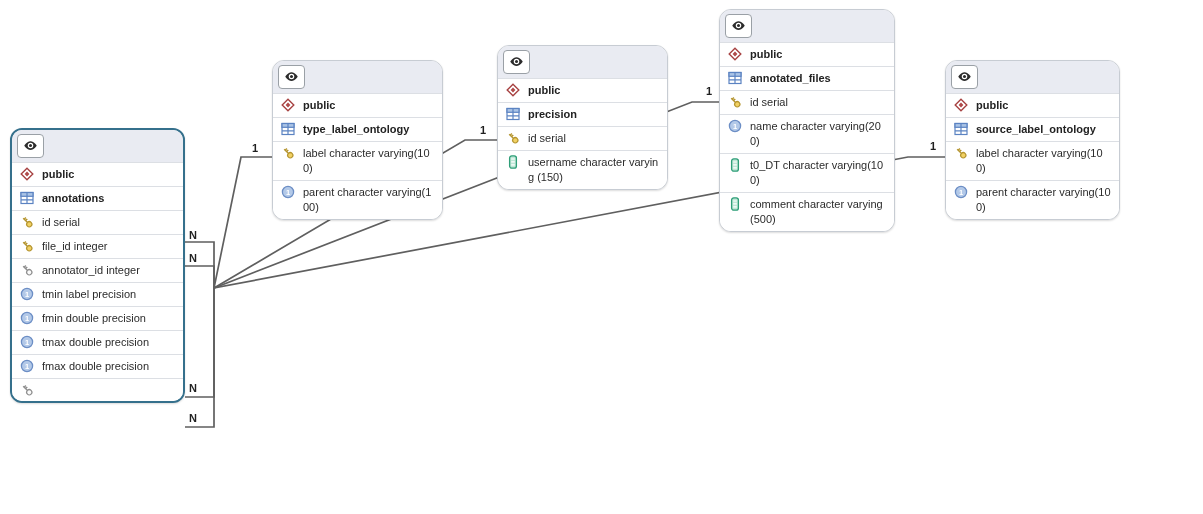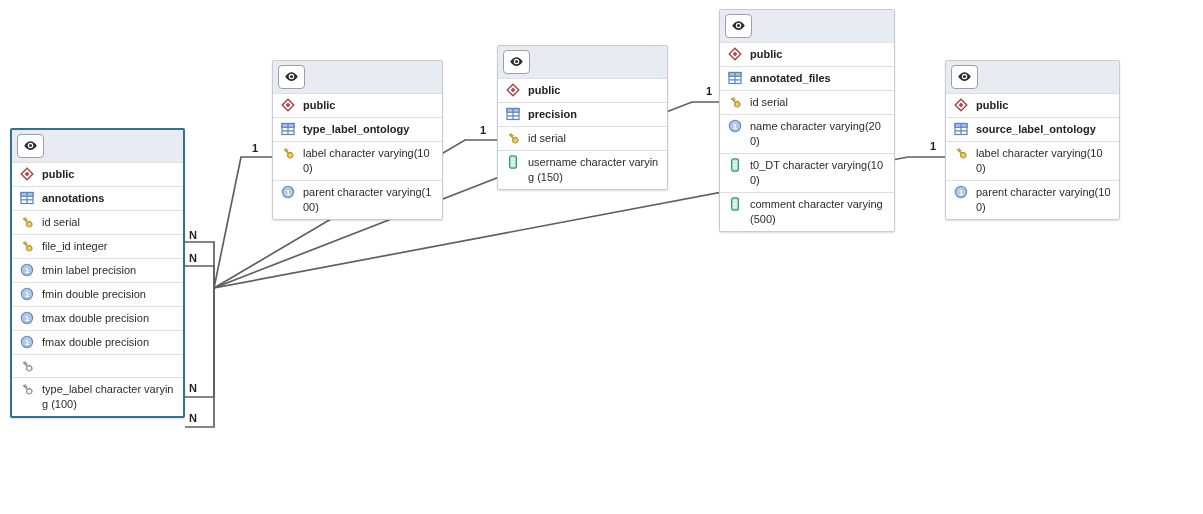--- a/index.html
+++ b/index.html
@@ -26,21 +26,21 @@
     font-weight:bold;
     color:#1f1f1f;
     transform:translate(-50%,-50%);
     line-height:11px;
   }
   .table-node{
     position:absolute;
     z-index:2;
     background:#ffffff;
     border:1px solid #c7ccd3;
-    border-radius:2px;
+    border-radius:12px;
     box-shadow:0 1px 2px rgba(0,0,0,.14);
     box-sizing:border-box;
     overflow:hidden;
   }
   .table-node.selected{
     border:2px solid #35708c;
   }
   .table-header{
     background:#e9ebf2;
     padding:4px 5px;
@@ -130,62 +130,62 @@
           <span class="icon"><svg width="14" height="14" viewBox="0 0 14 14">
               <g transform="rotate(-45 7 7)">
                 <circle cx="7" cy="10.2" r="2.6" fill="#f2d163" stroke="#b5952f" stroke-width="1.2"></circle>
                 <path d="M7 7.8V1.6M7 3h2.4M7 5h2.4" fill="none" stroke="#b5952f" stroke-width="1.4"></path>
               </g>
             </svg></span>
           <span class="txt">file_id integer</span>
         </div>
         <div class="trow">
           <span class="icon"><svg width="14" height="14" viewBox="0 0 14 14">
-              <circle cx="7" cy="7" r="5.6" fill="#b3c9e8" stroke="#6c8ec5" stroke-width="1.3"></circle>
-              <text x="7" y="9.7" text-anchor="middle" font-size="7.5" font-weight="bold" fill="#ffffff" font-family="Liberation Sans, sans-serif">1</text>
-            </svg></span>
-          <span class="txt">tmin label precision</span>
-        </div>
-        <div class="trow">
-          <span class="icon"><svg width="14" height="14" viewBox="0 0 14 14">
-              <circle cx="7" cy="7" r="5.6" fill="#b3c9e8" stroke="#6c8ec5" stroke-width="1.3"></circle>
-              <text x="7" y="9.7" text-anchor="middle" font-size="7.5" font-weight="bold" fill="#ffffff" font-family="Liberation Sans, sans-serif">1</text>
-            </svg></span>
-          <span class="txt">fmin double precision</span>
-        </div>
-        <div class="trow">
-          <span class="icon"><svg width="14" height="14" viewBox="0 0 14 14">
-              <circle cx="7" cy="7" r="5.6" fill="#b3c9e8" stroke="#6c8ec5" stroke-width="1.3"></circle>
-              <text x="7" y="9.7" text-anchor="middle" font-size="7.5" font-weight="bold" fill="#ffffff" font-family="Liberation Sans, sans-serif">1</text>
-            </svg></span>
-          <span class="txt">tmax double precision</span>
-        </div>
-        <div class="trow">
-          <span class="icon"><svg width="14" height="14" viewBox="0 0 14 14">
-              <circle cx="7" cy="7" r="5.6" fill="#b3c9e8" stroke="#6c8ec5" stroke-width="1.3"></circle>
-              <text x="7" y="9.7" text-anchor="middle" font-size="7.5" font-weight="bold" fill="#ffffff" font-family="Liberation Sans, sans-serif">1</text>
-            </svg></span>
-          <span class="txt">fmax double precision</span>
-        </div>
-        <div class="trow">
-          <span class="icon"><svg width="14" height="14" viewBox="0 0 14 14">
               <g transform="rotate(-45 7 7)">
                 <circle cx="7" cy="10.2" r="2.6" fill="#fbfbfb" stroke="#8f8f8f" stroke-width="1.2"></circle>
                 <path d="M7 7.8V1.6M7 3h2.4M7 5h2.4" fill="none" stroke="#8f8f8f" stroke-width="1.4"></path>
               </g>
             </svg></span>
+          <span class="txt">annotator_id integer</span>
+        </div>
+        <div class="trow">
+          <span class="icon"><svg width="14" height="14" viewBox="0 0 14 14">
+              <circle cx="7" cy="7" r="5.6" fill="#b3c9e8" stroke="#6c8ec5" stroke-width="1.3"></circle>
+              <text x="7" y="9.7" text-anchor="middle" font-size="7.5" font-weight="bold" fill="#ffffff" font-family="Liberation Sans, sans-serif">1</text>
+            </svg></span>
+          <span class="txt">tmin label precision</span>
+        </div>
+        <div class="trow">
+          <span class="icon"><svg width="14" height="14" viewBox="0 0 14 14">
+              <circle cx="7" cy="7" r="5.6" fill="#b3c9e8" stroke="#6c8ec5" stroke-width="1.3"></circle>
+              <text x="7" y="9.7" text-anchor="middle" font-size="7.5" font-weight="bold" fill="#ffffff" font-family="Liberation Sans, sans-serif">1</text>
+            </svg></span>
+          <span class="txt">fmin double precision</span>
+        </div>
+        <div class="trow">
+          <span class="icon"><svg width="14" height="14" viewBox="0 0 14 14">
+              <circle cx="7" cy="7" r="5.6" fill="#b3c9e8" stroke="#6c8ec5" stroke-width="1.3"></circle>
+              <text x="7" y="9.7" text-anchor="middle" font-size="7.5" font-weight="bold" fill="#ffffff" font-family="Liberation Sans, sans-serif">1</text>
+            </svg></span>
+          <span class="txt">tmax double precision</span>
+        </div>
+        <div class="trow">
+          <span class="icon"><svg width="14" height="14" viewBox="0 0 14 14">
+              <circle cx="7" cy="7" r="5.6" fill="#b3c9e8" stroke="#6c8ec5" stroke-width="1.3"></circle>
+              <text x="7" y="9.7" text-anchor="middle" font-size="7.5" font-weight="bold" fill="#ffffff" font-family="Liberation Sans, sans-serif">1</text>
+            </svg></span>
+          <span class="txt">fmax double precision</span>
         </div>
         <div class="trow">
           <span class="icon"><svg width="14" height="14" viewBox="0 0 14 14">
               <g transform="rotate(-45 7 7)">
                 <circle cx="7" cy="10.2" r="2.6" fill="#fbfbfb" stroke="#8f8f8f" stroke-width="1.2"></circle>
                 <path d="M7 7.8V1.6M7 3h2.4M7 5h2.4" fill="none" stroke="#8f8f8f" stroke-width="1.4"></path>
               </g>
             </svg></span>
-          <span class="txt">type_label character varying (100)</span>
         </div>
       </div>
       <div class="table-node" style="left: 272px; top: 60px; width: 171px;">
         <div class="table-header">
           <span class="eye-button">
             <span><svg width="15" height="11" viewBox="0 0 24 16">
                 <path d="M12 1C6 1 2 8 2 8s4 7 10 7 10-7 10-7S18 1 12 1z" fill="#2b2b2b"></path>
                 <circle cx="12" cy="8" r="4.4" fill="#ffffff"></circle>
                 <circle cx="12" cy="8" r="2.4" fill="#2b2b2b"></circle>
               </svg></span>

